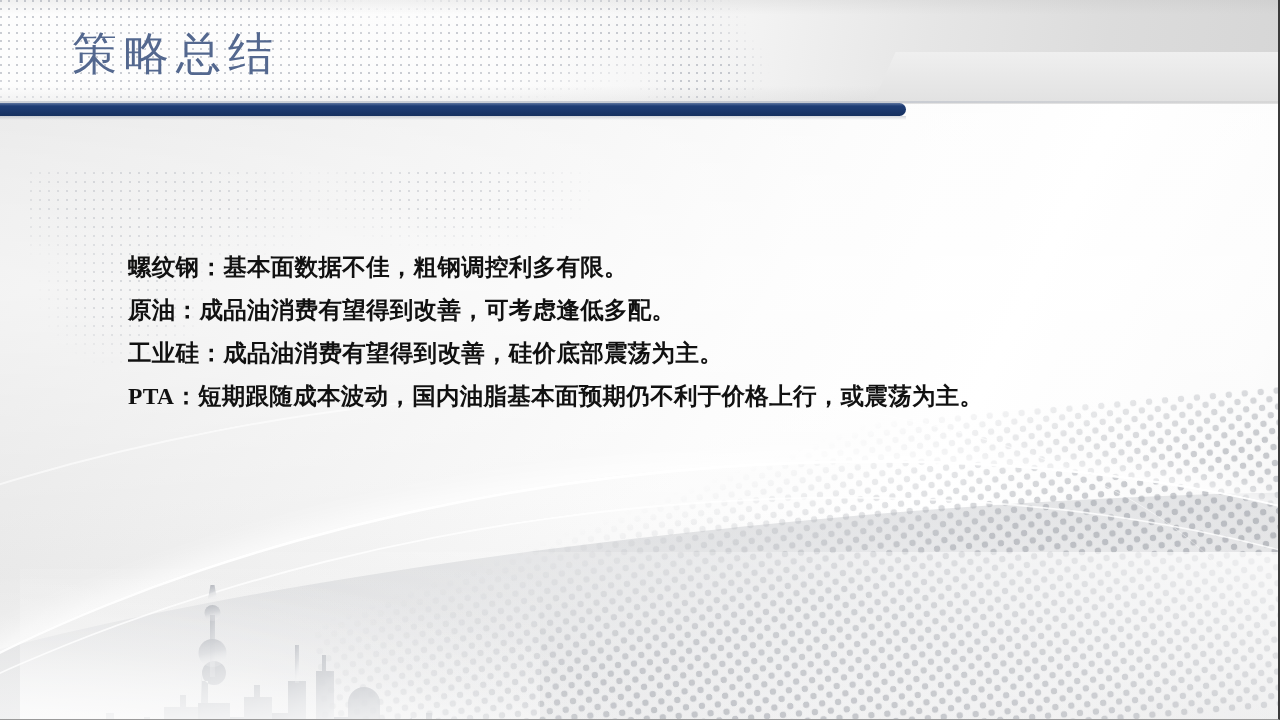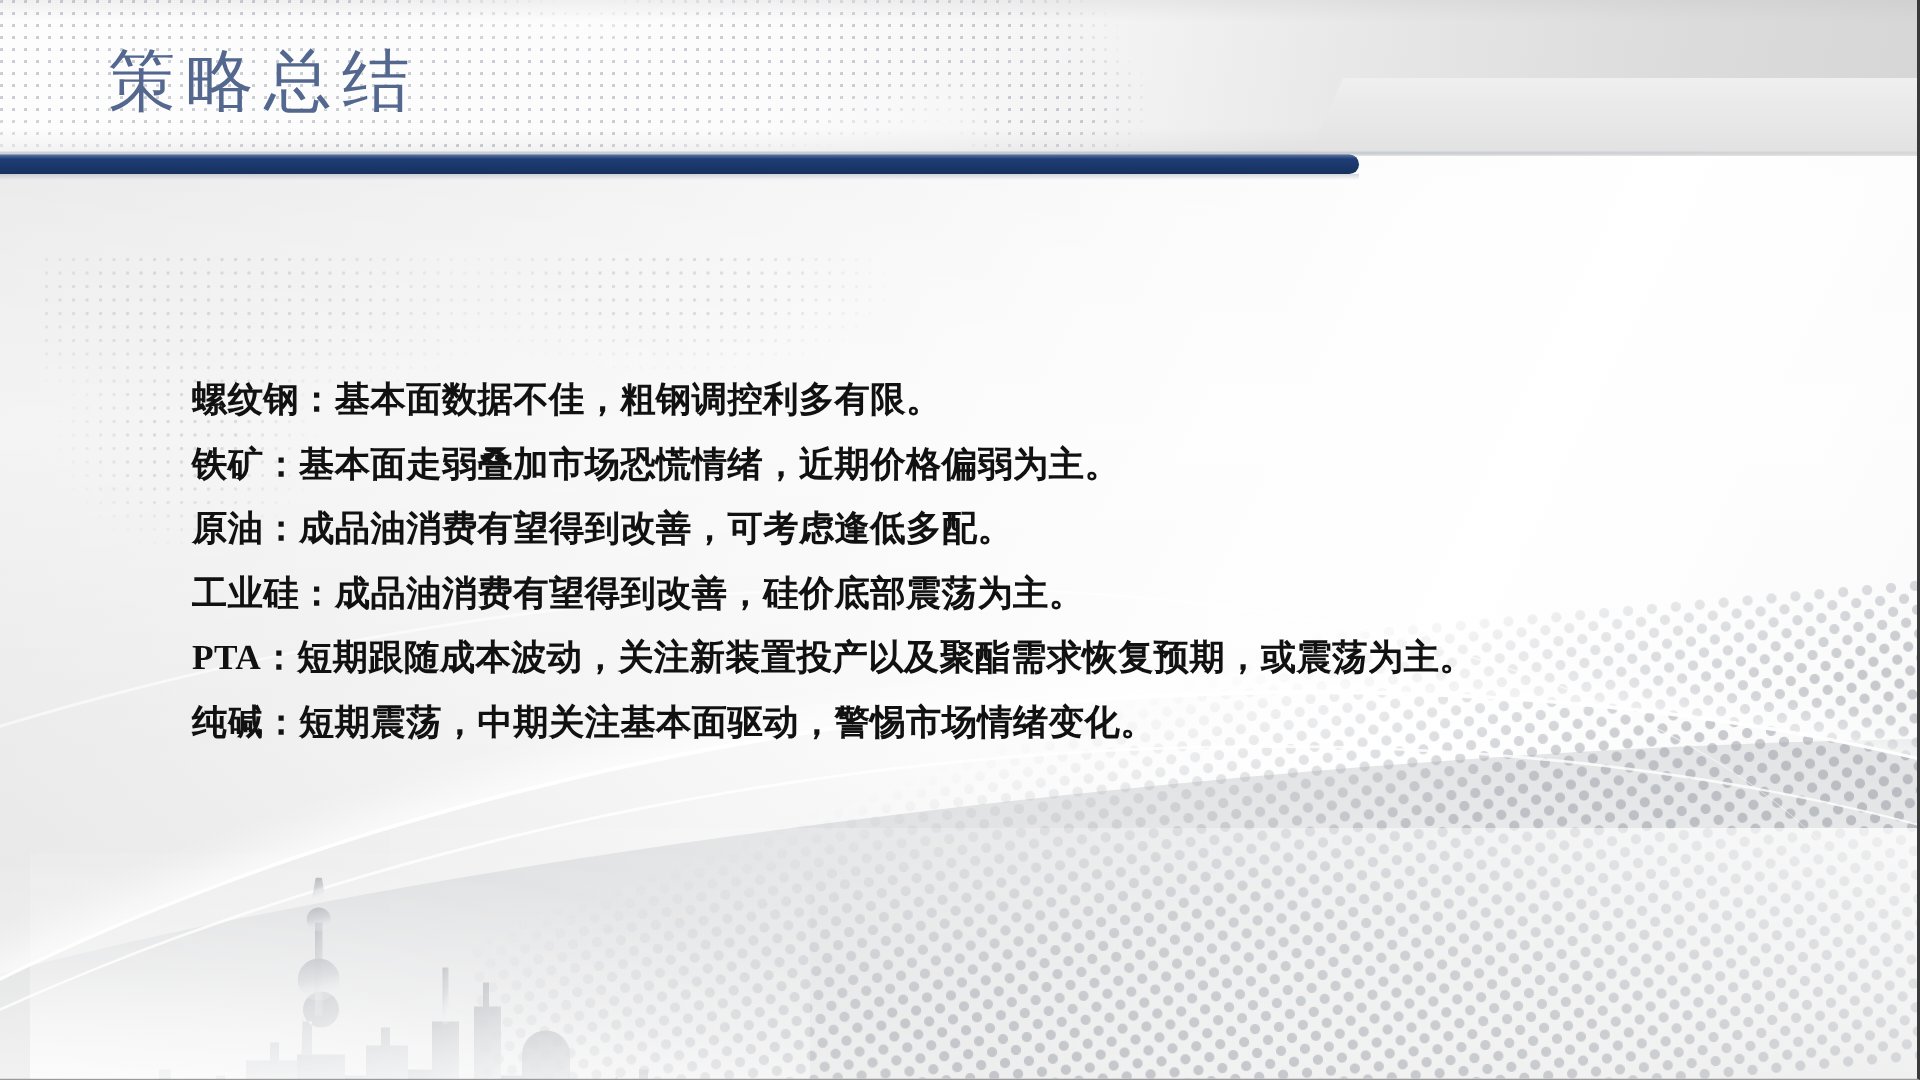--- a/index.html
+++ b/index.html
@@ -395,21 +395,19 @@
         <path d="M442 205 L442 158 L462 150 L462 205 Z"></path>
         <rect x="58" y="196" width="410" height="14"></rect>
       </g>
     </svg>
     <div class="skyline-fade"></div>
 
     <div class="bl-glow"></div>
 
     <div class="content-list">
       <div class="content-line">螺纹钢：基本面数据不佳，粗钢调控利多有限。</div>
-      <div class="content-line">铁矿：基本面走弱叠加市场恐慌情绪，近期价格偏弱为主。</div>
       <div class="content-line">原油：成品油消费有望得到改善，可考虑逢低多配。</div>
       <div class="content-line">工业硅：成品油消费有望得到改善，硅价底部震荡为主。</div>
-      <div class="content-line">PTA：短期跟随成本波动，关注新装置投产以及聚酯需求恢复预期，或震荡为主。</div>
-      <div class="content-line">纯碱：短期震荡，中期关注基本面驱动，警惕市场情绪变化。</div>
+      <div class="content-line">PTA：短期跟随成本波动，国内油脂基本面预期仍不利于价格上行，或震荡为主。</div>
     </div>
 
   </div>
 </div>
 
 </body></html>

